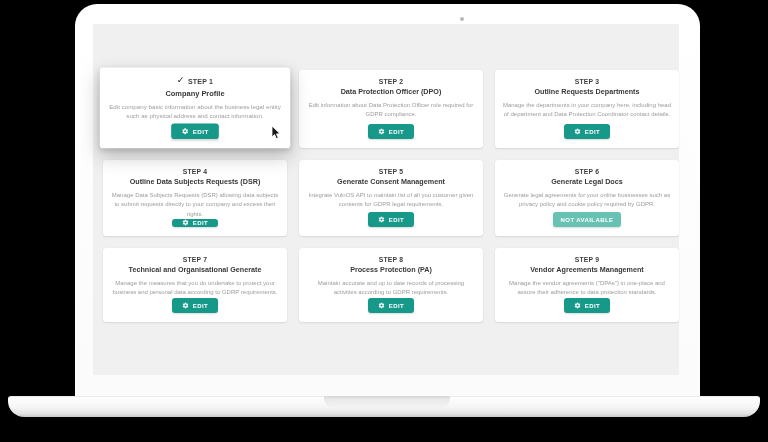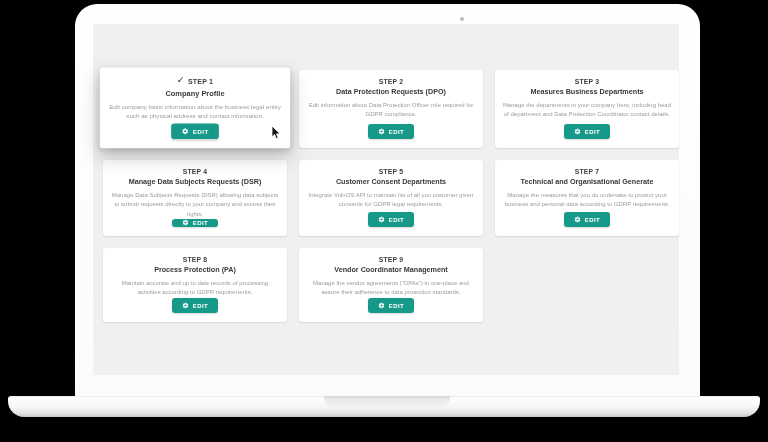--- a/index.html
+++ b/index.html
@@ -101,72 +101,82 @@
           <path fill="#fff" d="M19.14 12.94c.04-.3.06-.61.06-.94 0-.32-.02-.64-.07-.94l2.03-1.58a.49.49 0 0 0 .12-.61l-1.92-3.32a.49.49 0 0 0-.59-.22l-2.39.96c-.5-.38-1.03-.7-1.62-.94l-.36-2.54a.48.48 0 0 0-.48-.41h-3.84c-.24 0-.43.17-.47.41l-.36 2.54c-.59.24-1.13.57-1.62.94l-2.39-.96a.49.49 0 0 0-.59.22L2.74 8.87a.48.48 0 0 0 .12.61l2.03 1.58c-.05.3-.09.63-.09.94s.02.64.07.94l-2.03 1.58a.49.49 0 0 0-.12.61l1.92 3.32c.12.22.37.29.59.22l2.39-.96c.5.38 1.03.7 1.62.94l.36 2.54c.05.24.24.41.48.41h3.84c.24 0 .44-.17.47-.41l.36-2.54c.59-.24 1.13-.56 1.62-.94l2.39.96c.22.08.47 0 .59-.22l1.92-3.32a.49.49 0 0 0-.12-.61l-2.01-1.58zM12 15.6A3.6 3.6 0 1 1 12 8.4a3.6 3.6 0 0 1 0 7.2z"></path>
         </svg>
       <span>EDIT</span>
     </button>
   </div>
 
   <div class="card">
     <div class="step-line">
         <span>STEP 2</span>
       </div>
-    <div class="title">Data Protection Requests (DPO)</div>
+    <div class="title">Data Protection Officer (DPO)</div>
     <div class="desc">Edit information about Data Protection Officer role required for GDPR compliance.</div>
     <button class="btn">
       <svg class="gear" viewBox="0 0 24 24">
           <path fill="#fff" d="M19.14 12.94c.04-.3.06-.61.06-.94 0-.32-.02-.64-.07-.94l2.03-1.58a.49.49 0 0 0 .12-.61l-1.92-3.32a.49.49 0 0 0-.59-.22l-2.39.96c-.5-.38-1.03-.7-1.62-.94l-.36-2.54a.48.48 0 0 0-.48-.41h-3.84c-.24 0-.43.17-.47.41l-.36 2.54c-.59.24-1.13.57-1.62.94l-2.39-.96a.49.49 0 0 0-.59.22L2.74 8.87a.48.48 0 0 0 .12.61l2.03 1.58c-.05.3-.09.63-.09.94s.02.64.07.94l-2.03 1.58a.49.49 0 0 0-.12.61l1.92 3.32c.12.22.37.29.59.22l2.39-.96c.5.38 1.03.7 1.62.94l.36 2.54c.05.24.24.41.48.41h3.84c.24 0 .44-.17.47-.41l.36-2.54c.59-.24 1.13-.56 1.62-.94l2.39.96c.22.08.47 0 .59-.22l1.92-3.32a.49.49 0 0 0-.12-.61l-2.01-1.58zM12 15.6A3.6 3.6 0 1 1 12 8.4a3.6 3.6 0 0 1 0 7.2z"></path>
         </svg>
       <span>EDIT</span>
     </button>
   </div>
 
   <div class="card">
     <div class="step-line">
         <span>STEP 3</span>
       </div>
-    <div class="title">Measures Business Departments</div>
+    <div class="title">Outline Requests Departments</div>
     <div class="desc">Manage the departments in your company here, including head of department and Data Protection Coordinator contact details.</div>
     <button class="btn">
       <svg class="gear" viewBox="0 0 24 24">
           <path fill="#fff" d="M19.14 12.94c.04-.3.06-.61.06-.94 0-.32-.02-.64-.07-.94l2.03-1.58a.49.49 0 0 0 .12-.61l-1.92-3.32a.49.49 0 0 0-.59-.22l-2.39.96c-.5-.38-1.03-.7-1.62-.94l-.36-2.54a.48.48 0 0 0-.48-.41h-3.84c-.24 0-.43.17-.47.41l-.36 2.54c-.59.24-1.13.57-1.62.94l-2.39-.96a.49.49 0 0 0-.59.22L2.74 8.87a.48.48 0 0 0 .12.61l2.03 1.58c-.05.3-.09.63-.09.94s.02.64.07.94l-2.03 1.58a.49.49 0 0 0-.12.61l1.92 3.32c.12.22.37.29.59.22l2.39-.96c.5.38 1.03.7 1.62.94l.36 2.54c.05.24.24.41.48.41h3.84c.24 0 .44-.17.47-.41l.36-2.54c.59-.24 1.13-.56 1.62-.94l2.39.96c.22.08.47 0 .59-.22l1.92-3.32a.49.49 0 0 0-.12-.61l-2.01-1.58zM12 15.6A3.6 3.6 0 1 1 12 8.4a3.6 3.6 0 0 1 0 7.2z"></path>
         </svg>
       <span>EDIT</span>
     </button>
   </div>
 
   <div class="card">
     <div class="step-line">
         <span>STEP 4</span>
       </div>
-    <div class="title">Manage Data Subjects Requests (DSR)</div>
+    <div class="title">Outline Data Subjects Requests (DSR)</div>
     <div class="desc">Manage Data Subjects Requests (DSR) allowing data subjects to submit requests directly to your company and excess their rights.</div>
     <button class="btn">
       <svg class="gear" viewBox="0 0 24 24">
           <path fill="#fff" d="M19.14 12.94c.04-.3.06-.61.06-.94 0-.32-.02-.64-.07-.94l2.03-1.58a.49.49 0 0 0 .12-.61l-1.92-3.32a.49.49 0 0 0-.59-.22l-2.39.96c-.5-.38-1.03-.7-1.62-.94l-.36-2.54a.48.48 0 0 0-.48-.41h-3.84c-.24 0-.43.17-.47.41l-.36 2.54c-.59.24-1.13.57-1.62.94l-2.39-.96a.49.49 0 0 0-.59.22L2.74 8.87a.48.48 0 0 0 .12.61l2.03 1.58c-.05.3-.09.63-.09.94s.02.64.07.94l-2.03 1.58a.49.49 0 0 0-.12.61l1.92 3.32c.12.22.37.29.59.22l2.39-.96c.5.38 1.03.7 1.62.94l.36 2.54c.05.24.24.41.48.41h3.84c.24 0 .44-.17.47-.41l.36-2.54c.59-.24 1.13-.56 1.62-.94l2.39.96c.22.08.47 0 .59-.22l1.92-3.32a.49.49 0 0 0-.12-.61l-2.01-1.58zM12 15.6A3.6 3.6 0 1 1 12 8.4a3.6 3.6 0 0 1 0 7.2z"></path>
         </svg>
       <span>EDIT</span>
     </button>
   </div>
 
   <div class="card">
     <div class="step-line">
         <span>STEP 5</span>
       </div>
-    <div class="title">Customer Consent Departments</div>
+    <div class="title">Generate Consent Management</div>
     <div class="desc">Integrate VulnOS API to maintain list of all you customer given consents for GDPR legal requirements.</div>
     <button class="btn">
       <svg class="gear" viewBox="0 0 24 24">
           <path fill="#fff" d="M19.14 12.94c.04-.3.06-.61.06-.94 0-.32-.02-.64-.07-.94l2.03-1.58a.49.49 0 0 0 .12-.61l-1.92-3.32a.49.49 0 0 0-.59-.22l-2.39.96c-.5-.38-1.03-.7-1.62-.94l-.36-2.54a.48.48 0 0 0-.48-.41h-3.84c-.24 0-.43.17-.47.41l-.36 2.54c-.59.24-1.13.57-1.62.94l-2.39-.96a.49.49 0 0 0-.59.22L2.74 8.87a.48.48 0 0 0 .12.61l2.03 1.58c-.05.3-.09.63-.09.94s.02.64.07.94l-2.03 1.58a.49.49 0 0 0-.12.61l1.92 3.32c.12.22.37.29.59.22l2.39-.96c.5.38 1.03.7 1.62.94l.36 2.54c.05.24.24.41.48.41h3.84c.24 0 .44-.17.47-.41l.36-2.54c.59-.24 1.13-.56 1.62-.94l2.39.96c.22.08.47 0 .59-.22l1.92-3.32a.49.49 0 0 0-.12-.61l-2.01-1.58zM12 15.6A3.6 3.6 0 1 1 12 8.4a3.6 3.6 0 0 1 0 7.2z"></path>
         </svg>
       <span>EDIT</span>
     </button>
   </div>
 
+  <div class="card">
+    <div class="step-line">
+        <span>STEP 6</span>
+      </div>
+    <div class="title">Generate Legal Docs</div>
+    <div class="desc">Generate legal agreements for your online businesses such as privacy policy and cookie policy required by GDPR.</div>
+    <button class="btn na">
+      <span>NOT AVAILABLE</span>
+    </button>
+  </div>
 
   <div class="card">
     <div class="step-line">
         <span>STEP 7</span>
       </div>
     <div class="title">Technical and Organisational Generate</div>
     <div class="desc">Manage the measures that you do undertake to protect your business and personal data according to GDRP requirements.</div>
     <button class="btn">
       <svg class="gear" viewBox="0 0 24 24">
           <path fill="#fff" d="M19.14 12.94c.04-.3.06-.61.06-.94 0-.32-.02-.64-.07-.94l2.03-1.58a.49.49 0 0 0 .12-.61l-1.92-3.32a.49.49 0 0 0-.59-.22l-2.39.96c-.5-.38-1.03-.7-1.62-.94l-.36-2.54a.48.48 0 0 0-.48-.41h-3.84c-.24 0-.43.17-.47.41l-.36 2.54c-.59.24-1.13.57-1.62.94l-2.39-.96a.49.49 0 0 0-.59.22L2.74 8.87a.48.48 0 0 0 .12.61l2.03 1.58c-.05.3-.09.63-.09.94s.02.64.07.94l-2.03 1.58a.49.49 0 0 0-.12.61l1.92 3.32c.12.22.37.29.59.22l2.39-.96c.5.38 1.03.7 1.62.94l.36 2.54c.05.24.24.41.48.41h3.84c.24 0 .44-.17.47-.41l.36-2.54c.59-.24 1.13-.56 1.62-.94l2.39.96c.22.08.47 0 .59-.22l1.92-3.32a.49.49 0 0 0-.12-.61l-2.01-1.58zM12 15.6A3.6 3.6 0 1 1 12 8.4a3.6 3.6 0 0 1 0 7.2z"></path>
@@ -186,21 +196,21 @@
           <path fill="#fff" d="M19.14 12.94c.04-.3.06-.61.06-.94 0-.32-.02-.64-.07-.94l2.03-1.58a.49.49 0 0 0 .12-.61l-1.92-3.32a.49.49 0 0 0-.59-.22l-2.39.96c-.5-.38-1.03-.7-1.62-.94l-.36-2.54a.48.48 0 0 0-.48-.41h-3.84c-.24 0-.43.17-.47.41l-.36 2.54c-.59.24-1.13.57-1.62.94l-2.39-.96a.49.49 0 0 0-.59.22L2.74 8.87a.48.48 0 0 0 .12.61l2.03 1.58c-.05.3-.09.63-.09.94s.02.64.07.94l-2.03 1.58a.49.49 0 0 0-.12.61l1.92 3.32c.12.22.37.29.59.22l2.39-.96c.5.38 1.03.7 1.62.94l.36 2.54c.05.24.24.41.48.41h3.84c.24 0 .44-.17.47-.41l.36-2.54c.59-.24 1.13-.56 1.62-.94l2.39.96c.22.08.47 0 .59-.22l1.92-3.32a.49.49 0 0 0-.12-.61l-2.01-1.58zM12 15.6A3.6 3.6 0 1 1 12 8.4a3.6 3.6 0 0 1 0 7.2z"></path>
         </svg>
       <span>EDIT</span>
     </button>
   </div>
 
   <div class="card">
     <div class="step-line">
         <span>STEP 9</span>
       </div>
-    <div class="title">Vendor Coordinator Management</div>
+    <div class="title">Vendor Agreements Management</div>
     <div class="desc">Manage the vendor agreements ("DPAs") in one-place and assure their adherence to data protection standards.</div>
     <button class="btn">
       <svg class="gear" viewBox="0 0 24 24">
           <path fill="#fff" d="M19.14 12.94c.04-.3.06-.61.06-.94 0-.32-.02-.64-.07-.94l2.03-1.58a.49.49 0 0 0 .12-.61l-1.92-3.32a.49.49 0 0 0-.59-.22l-2.39.96c-.5-.38-1.03-.7-1.62-.94l-.36-2.54a.48.48 0 0 0-.48-.41h-3.84c-.24 0-.43.17-.47.41l-.36 2.54c-.59.24-1.13.57-1.62.94l-2.39-.96a.49.49 0 0 0-.59.22L2.74 8.87a.48.48 0 0 0 .12.61l2.03 1.58c-.05.3-.09.63-.09.94s.02.64.07.94l-2.03 1.58a.49.49 0 0 0-.12.61l1.92 3.32c.12.22.37.29.59.22l2.39-.96c.5.38 1.03.7 1.62.94l.36 2.54c.05.24.24.41.48.41h3.84c.24 0 .44-.17.47-.41l.36-2.54c.59-.24 1.13-.56 1.62-.94l2.39.96c.22.08.47 0 .59-.22l1.92-3.32a.49.49 0 0 0-.12-.61l-2.01-1.58zM12 15.6A3.6 3.6 0 1 1 12 8.4a3.6 3.6 0 0 1 0 7.2z"></path>
         </svg>
       <span>EDIT</span>
     </button>
   </div>
 
 </div>

